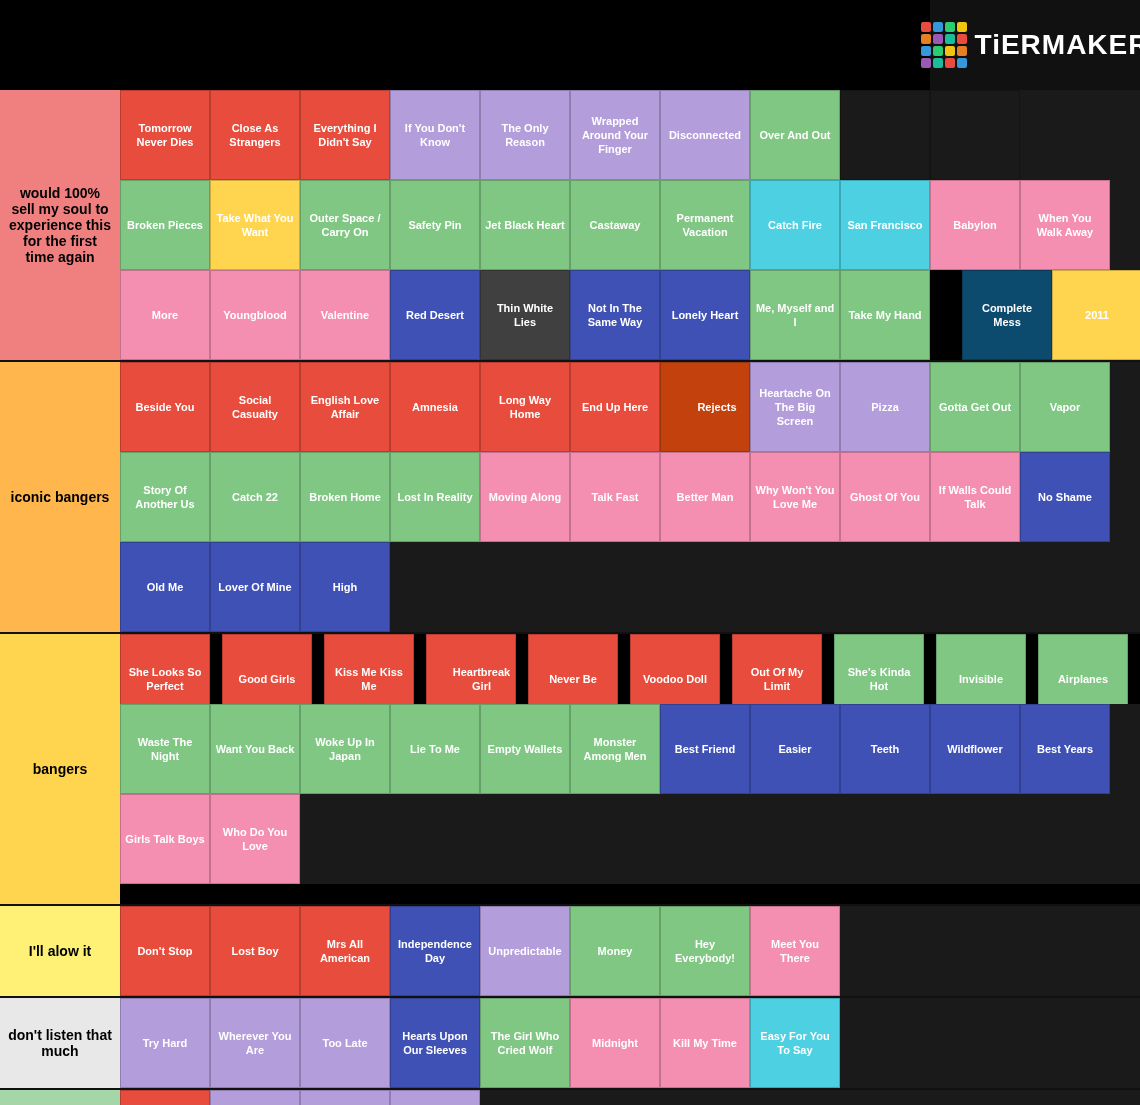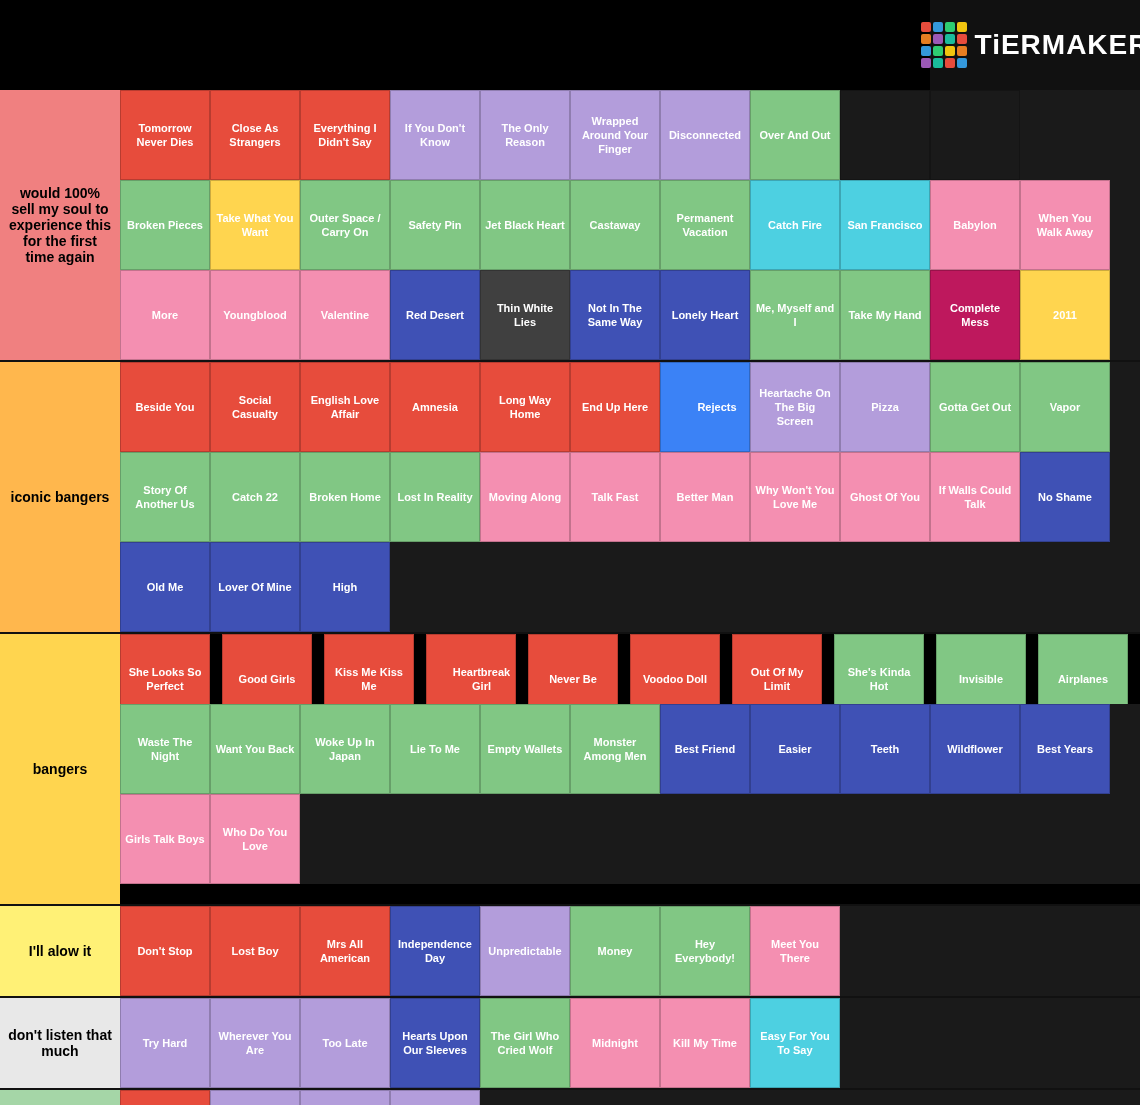--- a/index.html
+++ b/index.html
@@ -126,37 +126,37 @@
           <div style="display: flex; height: 90px;">
             <div class="song-tile" style="background: rgb(244, 143, 177); width: 90px; min-width: 90px;">More</div>
             <div class="song-tile" style="background: rgb(244, 143, 177); width: 90px; min-width: 90px;">Youngblood</div>
             <div class="song-tile" style="background: rgb(244, 143, 177); width: 90px; min-width: 90px;">Valentine</div>
             <div class="song-tile" style="background: rgb(63, 81, 181); width: 90px; min-width: 90px;">Red Desert</div>
             <div class="song-tile" style="background: #404040; width: 90px; min-width: 90px;">Thin White Lies</div>
             <div class="song-tile" style="background: rgb(63, 81, 181); width: 90px; min-width: 90px;">Not In The Same Way</div>
             <div class="song-tile" style="background: rgb(63, 81, 181); width: 90px; min-width: 90px;">Lonely Heart</div>
             <div class="song-tile" style="background: rgb(129, 199, 132); width: 90px; min-width: 90px;">Me, Myself and I</div>
             <div class="song-tile" style="background: rgb(129, 199, 132); width: 90px; min-width: 90px;">Take My Hand</div>
-            <div class="song-tile" style="background: #be185d; width: 90px; min-width: 90px;">Complete Mess</div>
+            <div class="song-tile" style="background: #0c4a6e; width: 90px; min-width: 90px; margin-left: 32px;">Complete Mess</div>
             <div class="song-tile" style="background: rgb(255, 213, 79); width: 90px; min-width: 90px;">2011</div>
             <div style="flex: 1 1 0%; background: rgb(26, 26, 26); height: 90px;"></div>
           </div>
         </div>
       </div>
       <div style="display: flex; border-bottom: 2px solid rgb(17, 17, 17); min-height: 270px;">
         <div class="tier-label" style="background: rgb(255, 183, 77); width: 120px; min-width: 120px; height: 270px; min-height: 270px;">iconic bangers</div>
         <div style="display: flex; flex-direction: column; flex: 1 1 0%;">
           <div style="display: flex; height: 90px;">
             <div class="song-tile" style="background: rgb(231, 76, 60); width: 90px; min-width: 90px;">Beside You</div>
             <div class="song-tile" style="background: rgb(231, 76, 60); width: 90px; min-width: 90px;">Social Casualty</div>
             <div class="song-tile" style="background: rgb(231, 76, 60); width: 90px; min-width: 90px;">English Love Affair</div>
             <div class="song-tile" style="background: rgb(231, 76, 60); width: 90px; min-width: 90px;">Amnesia</div>
             <div class="song-tile" style="background: rgb(231, 76, 60); width: 90px; min-width: 90px;">Long Way Home</div>
             <div class="song-tile" style="background: rgb(231, 76, 60); width: 90px; min-width: 90px;">End Up Here</div>
-            <div class="song-tile" style="background: #3b82f6; width: 90px; min-width: 90px; padding-left: 28px;">Rejects</div>
+            <div class="song-tile" style="background: #c2410c; width: 90px; min-width: 90px; padding-left: 28px;">Rejects</div>
             <div class="song-tile" style="background: rgb(179, 157, 219); width: 90px; min-width: 90px;">Heartache On The Big Screen</div>
             <div class="song-tile" style="background: rgb(179, 157, 219); width: 90px; min-width: 90px;">Pizza</div>
             <div class="song-tile" style="background: rgb(129, 199, 132); width: 90px; min-width: 90px;">Gotta Get Out</div>
             <div class="song-tile" style="background: rgb(129, 199, 132); width: 90px; min-width: 90px;">Vapor</div>
             <div style="flex: 1 1 0%; background: rgb(26, 26, 26); height: 90px;"></div>
           </div>
           <div style="display: flex; height: 90px;">
             <div class="song-tile" style="background: rgb(129, 199, 132); width: 90px; min-width: 90px;">Story Of Another Us</div>
             <div class="song-tile" style="background: rgb(129, 199, 132); width: 90px; min-width: 90px;">Catch 22</div>
             <div class="song-tile" style="background: rgb(129, 199, 132); width: 90px; min-width: 90px;">Broken Home</div>

